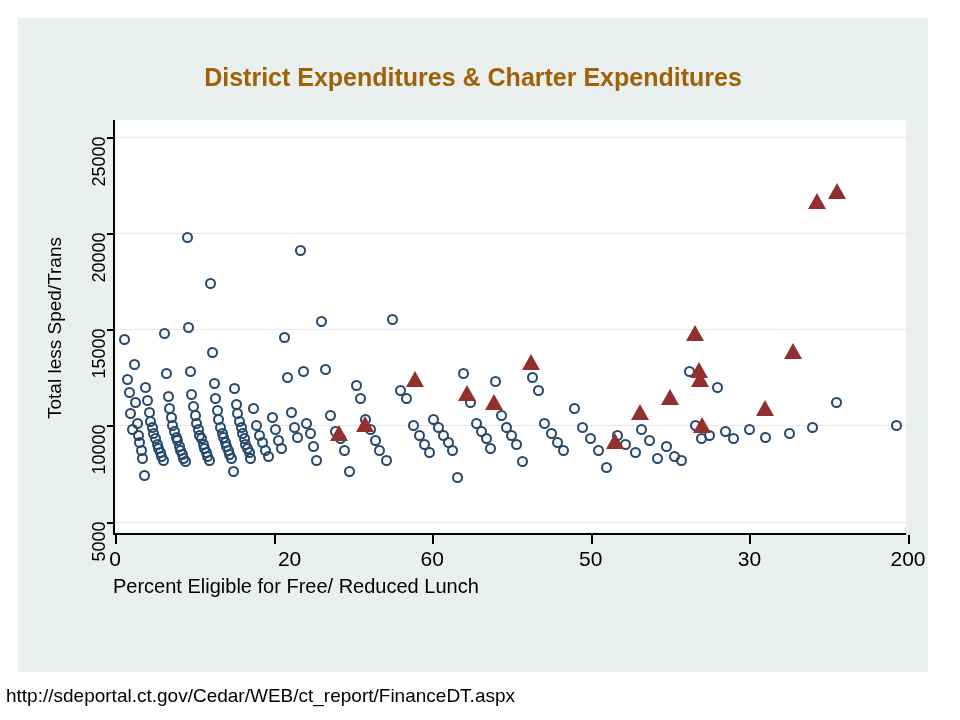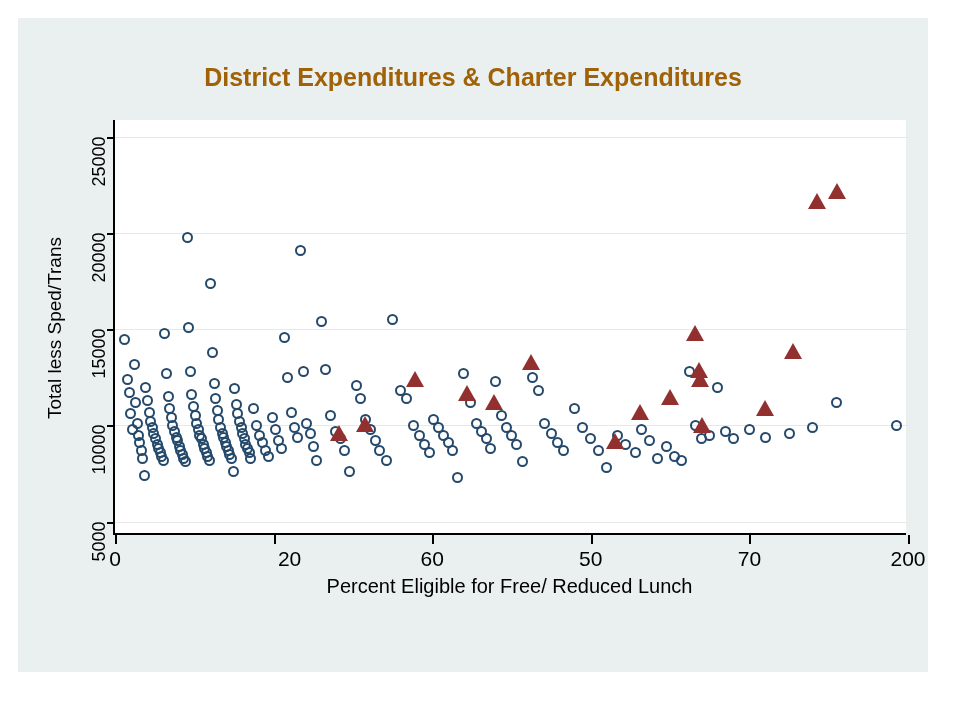--- a/index.html
+++ b/index.html
@@ -117,21 +117,20 @@
   #y-axis-title span {
     transform: rotate(-90deg);
     white-space: nowrap;
     display: inline-block;
   }
   #x-axis-title {
     position: absolute;
     left: 113px;
     top: 575px;
     width: 793px;
-    text-align: center;
     font-size: 20px;
     color: #000;
     white-space: nowrap;
   }
   #legend {
     position: absolute;
     left: 376px;
     top: 615px;
     width: 266px;
     height: 38px;
@@ -413,22 +412,23 @@
       <div class="ylabel-txt" style="top: 6.29167px; right: 807px;">25000</div>
       <div class="xtick" style="left: 0px; top: 415px;"></div>
       <div class="xlabel-txt" style="left: 0px; top: 427px;">0</div>
       <div class="xtick" style="left: 158.6px; top: 415px;"></div>
       <div class="xlabel-txt" style="left: 158.6px; top: 427px; margin-left: 16px;">20</div>
       <div class="xtick" style="left: 317.2px; top: 415px;"></div>
       <div class="xlabel-txt" style="left: 317.2px; top: 427px;">60</div>
       <div class="xtick" style="left: 475.8px; top: 415px;"></div>
       <div class="xlabel-txt" style="left: 475.8px; top: 427px;">50</div>
       <div class="xtick" style="left: 634.4px; top: 415px;"></div>
-      <div class="xlabel-txt" style="left: 634.4px; top: 427px;">70</div>
+      <div class="xlabel-txt" style="left: 634.4px; top: 427px;">30</div>
       <div class="xtick" style="left: 793px; top: 415px;"></div>
       <div class="xlabel-txt" style="left: 793px; top: 427px;">200</div>
     </div>
 
   <div id="x-axis-title">Percent Eligible for Free/ Reduced Lunch</div>
 
 
+  <div id="url-line">http://sdeportal.ct.gov/Cedar/WEB/ct_report/FinanceDT.aspx</div>
 
 </div>
 
 </body></html>

